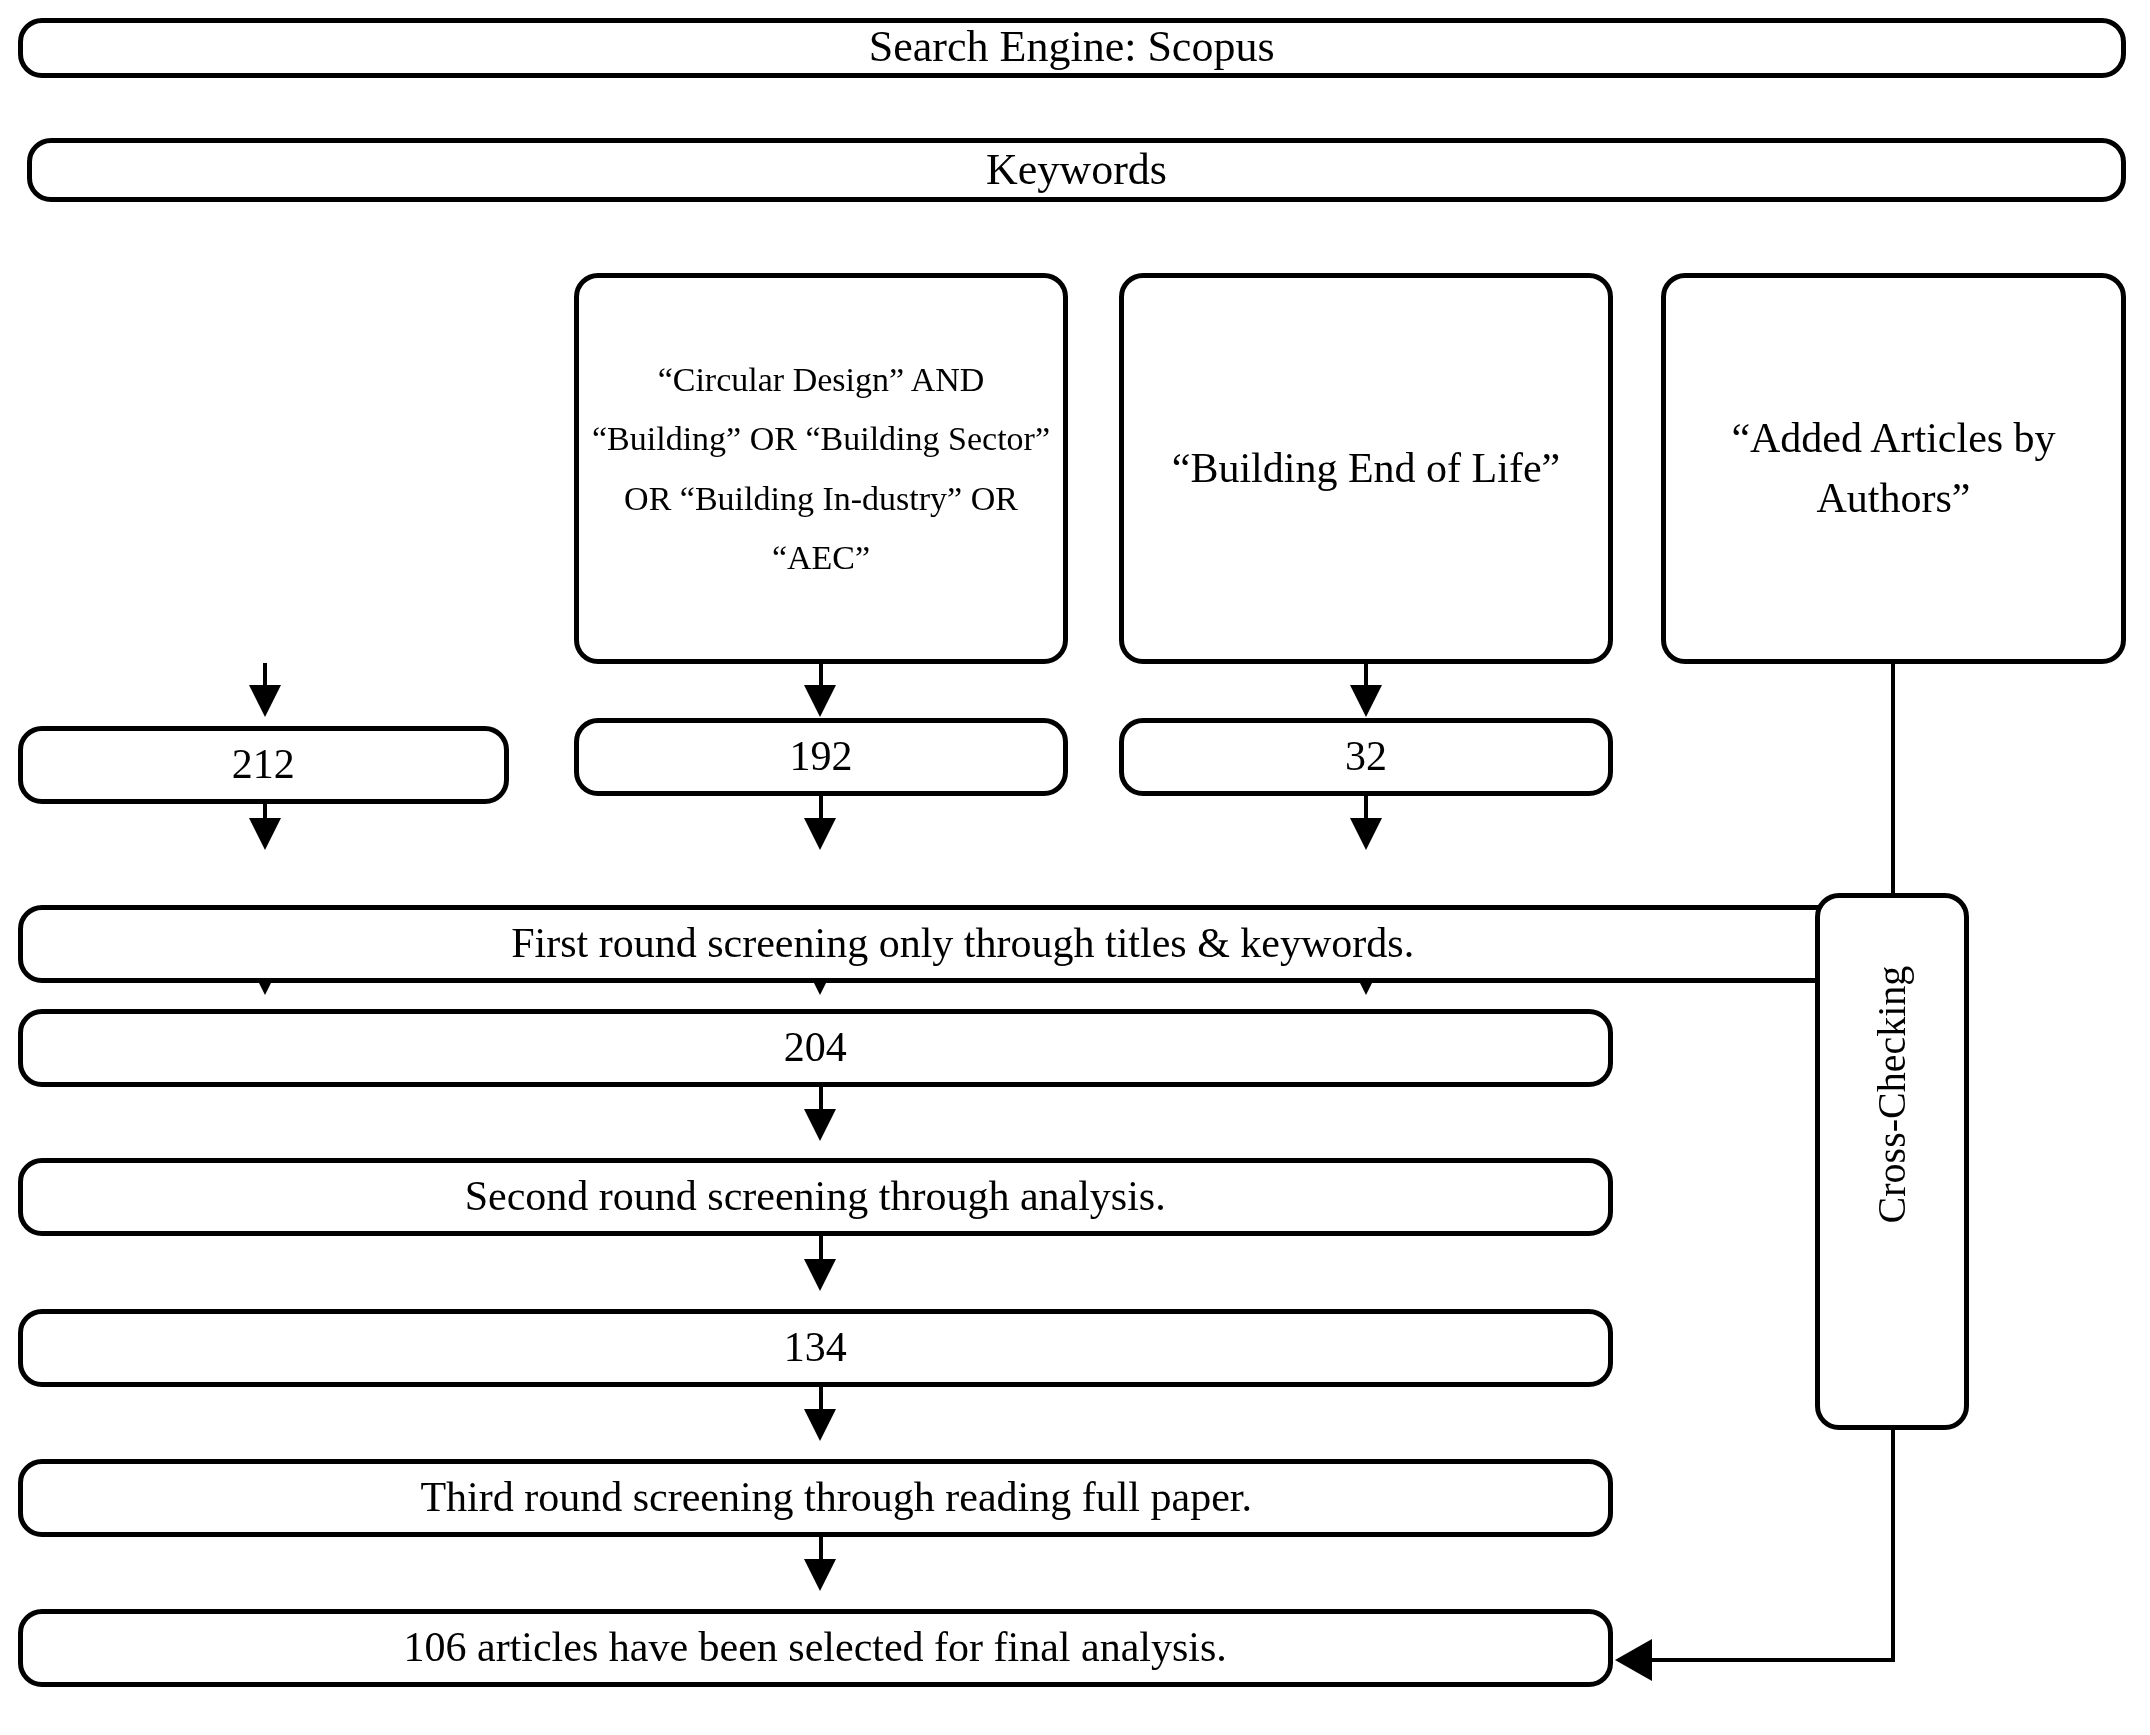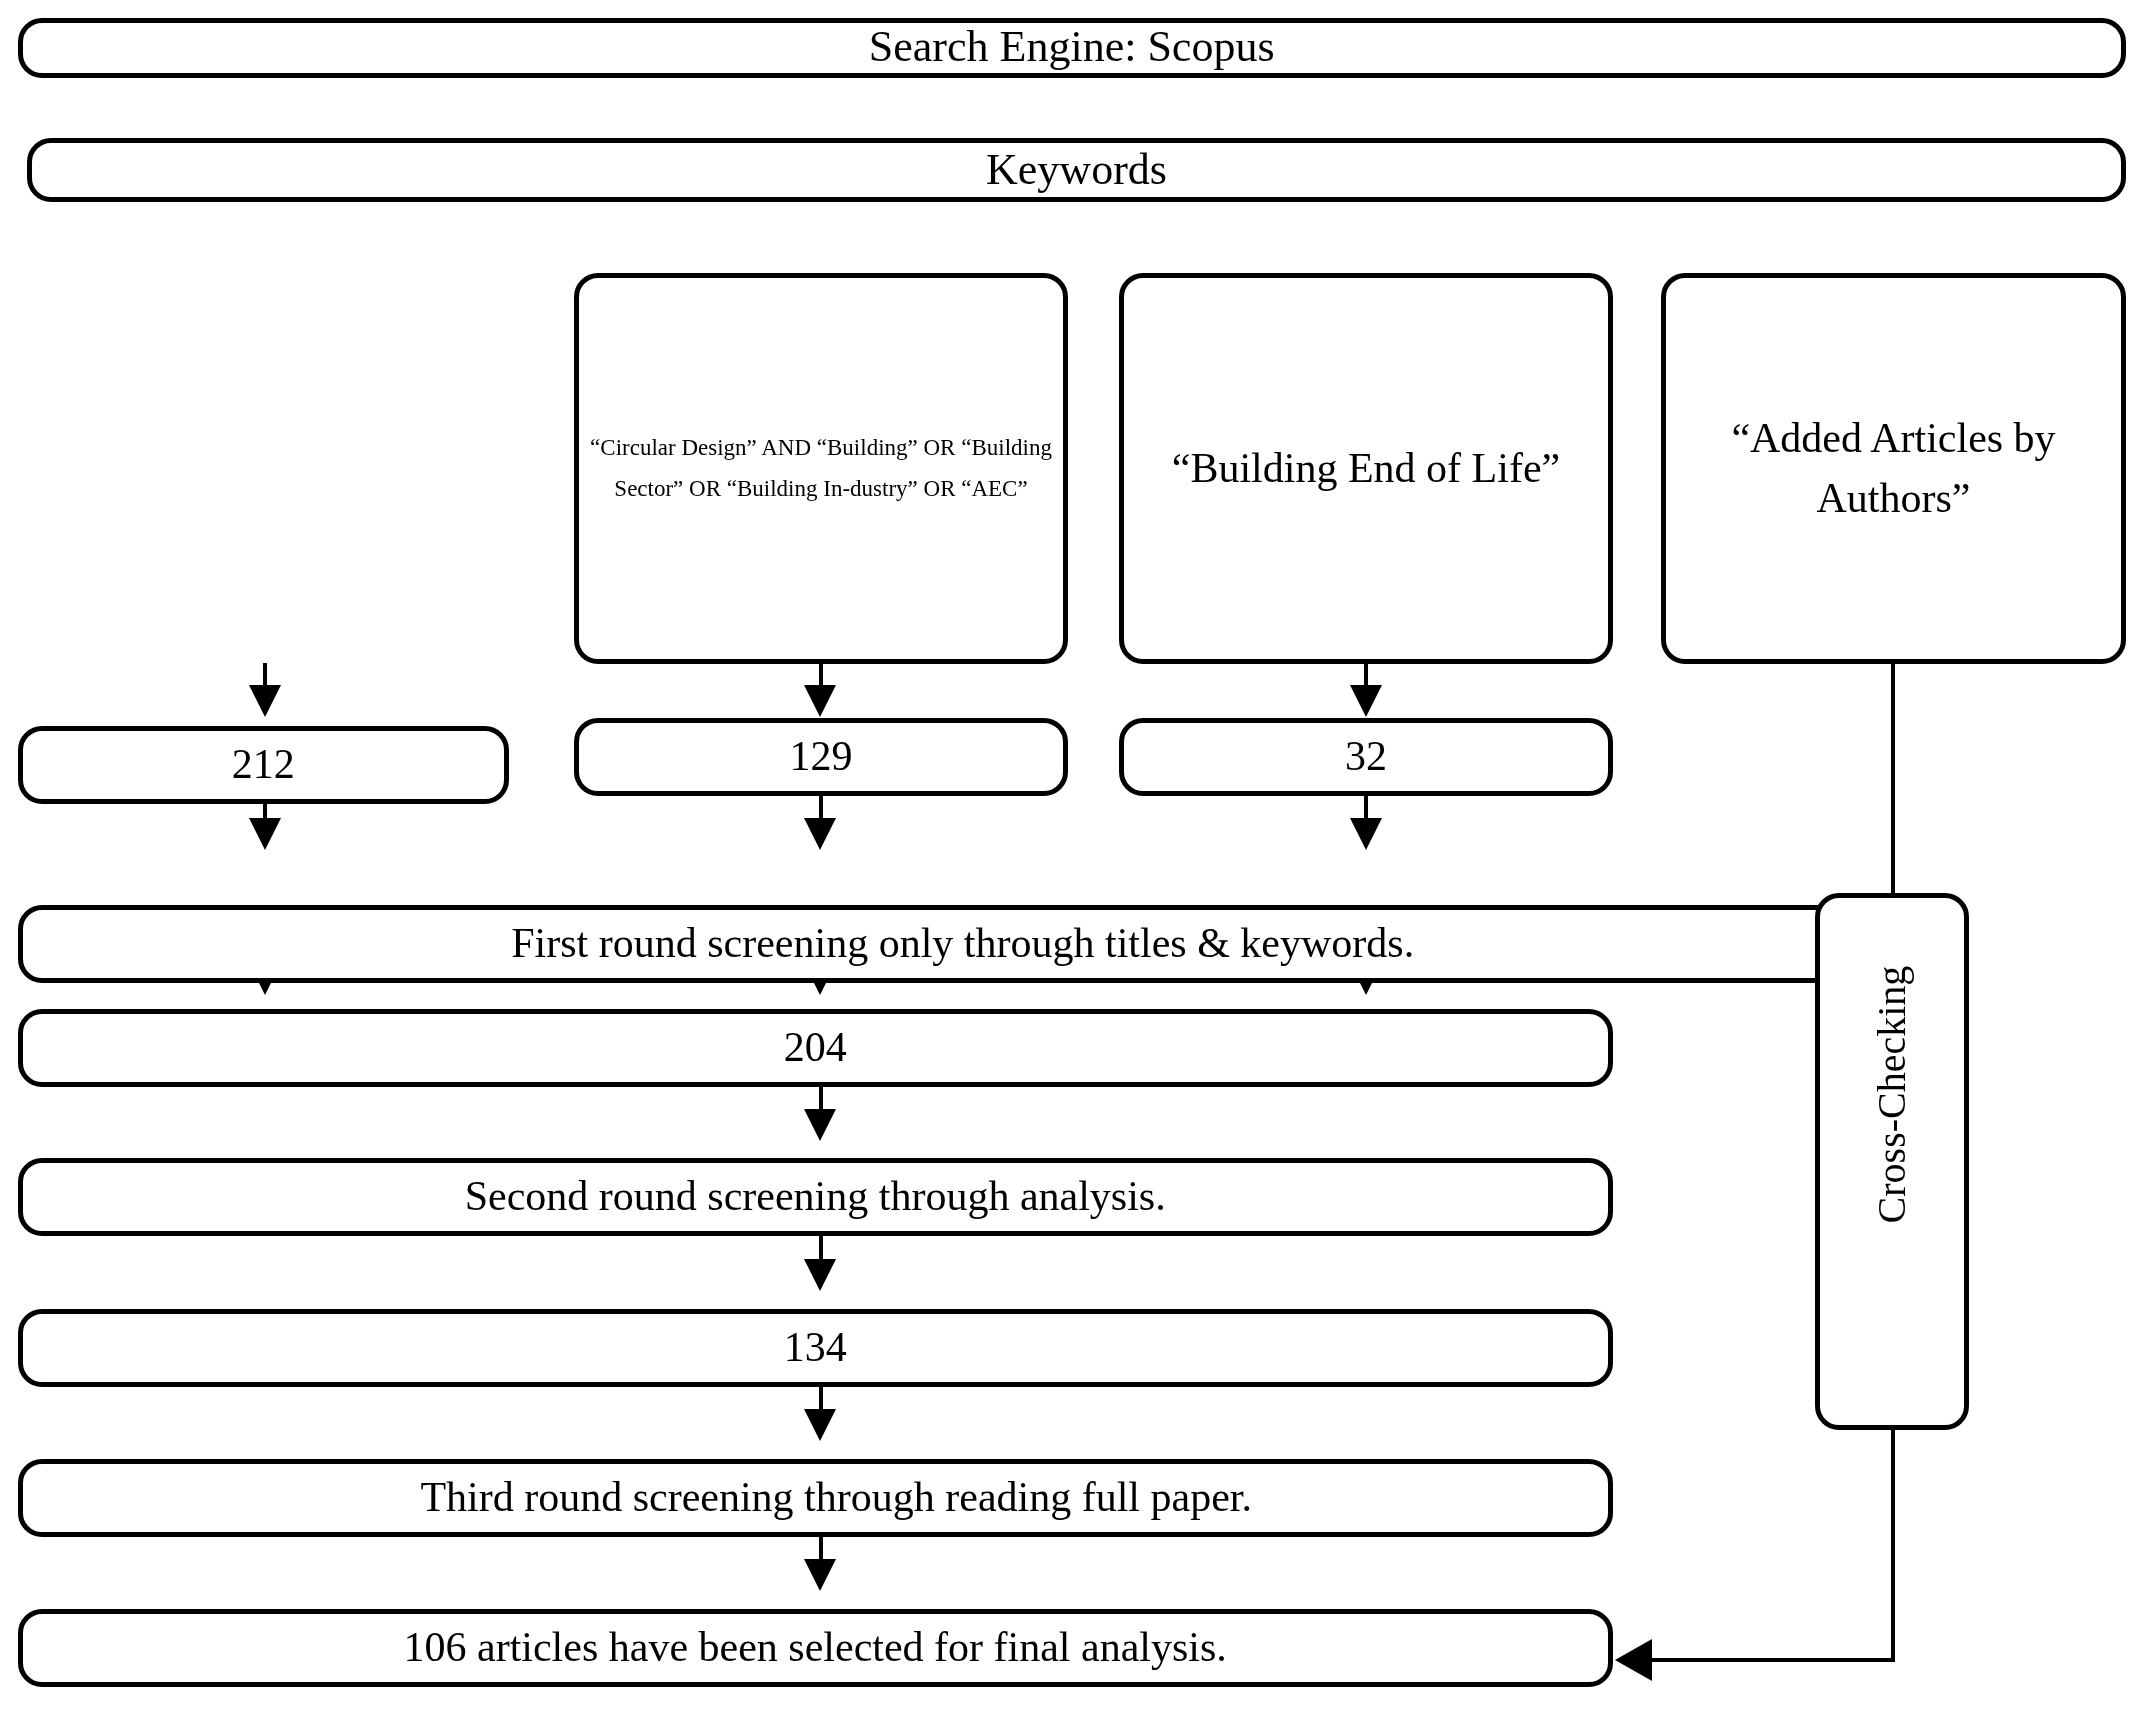--- a/index.html
+++ b/index.html
@@ -31,21 +31,21 @@
   }
   .box .txt {
     display: block;
     width: 100%;
     padding: 0 10px;
     box-sizing: border-box;
   }
   
   .t-head      { font-size: 44px; }
   .t-kw        { font-size: 42px; }
-  .t-kw-small  { font-size: 23px; line-height: 1.75; }
+  .t-kw-small  { font-size: 34px; line-height: 1.75; }
   .t-num       { font-size: 42px; }
   .t-step      { font-size: 42px; }
   .t-vert      { font-size: 40px; }
 
   
   .box.vertical .txt {
     transform: rotate(-90deg);
     white-space: nowrap;
   }
 
@@ -114,21 +114,21 @@
   <div class="arrowdown" style="left:804px; top:685px;"></div>
 
   <div class="vline" style="left:1364px; top:663px; height:32px;"></div>
   <div class="arrowdown" style="left:1350px; top:685px;"></div>
 
   <div class="box t-num" style="left:17.7px; top:718px; width:491px; height:78px;margin-top:8px;">
     <span class="txt">212</span>
   </div>
 
   <div class="box t-num" style="left:574px; top:718px; width:494px; height:78px;">
-    <span class="txt">129</span>
+    <span class="txt">192</span>
   </div>
 
   <div class="box t-num" style="left:1119px; top:718px; width:494px; height:78px;">
     <span class="txt">32</span>
   </div>
 
   <div class="vline" style="left:263px; top:795px; height:32px;"></div>
   <div class="arrowdown" style="left:249px; top:818px;"></div>
 
   <div class="vline" style="left:819px; top:795px; height:32px;"></div>

